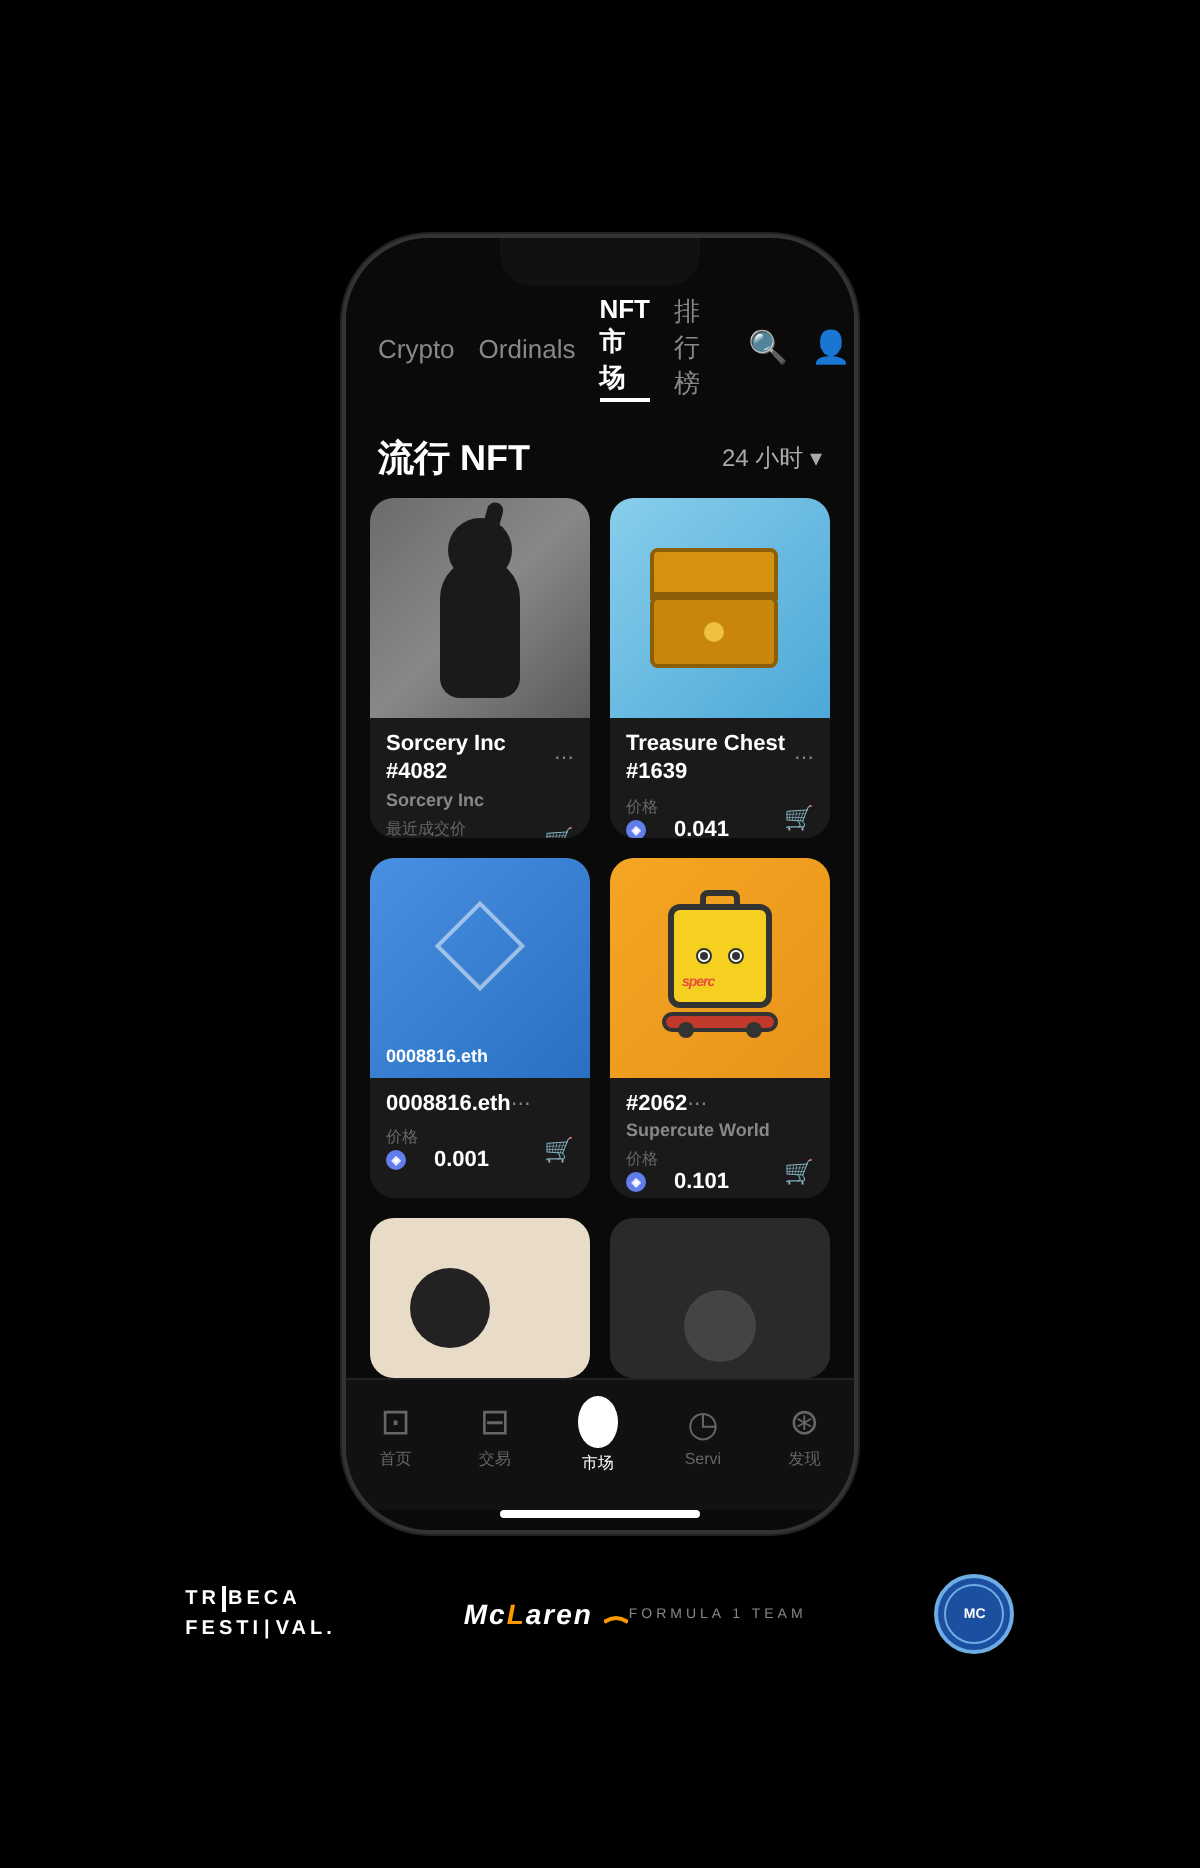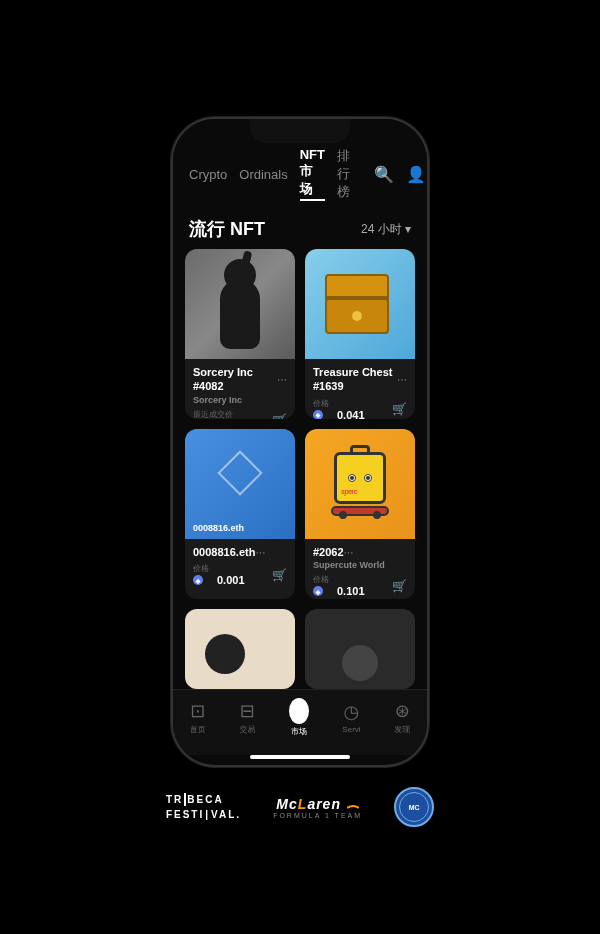--- a/index.html
+++ b/index.html
@@ -498,34 +498,34 @@
       background: #fff;
       border-radius: 2px;
       margin: 0 auto 6px;
     }
 
     
     .brand-bar {
       display: flex;
       align-items: center;
       justify-content: center;
-      gap: 32px;
+      gap: 64px;
       padding: 20px 20px 10px;
       width: 100%;
     }
 
     .brand-item {
       display: flex;
       flex-direction: column;
       align-items: center;
     }
 
     .mclaren-logo {
       display: flex;
-      flex-direction: column;
+      flex-direction: row;
       align-items: center;
     }
 
     
     .nft-grid::-webkit-scrollbar { display: none; }
   </style>
 </head>
 <body>
 
 <div class="phone-wrapper">

